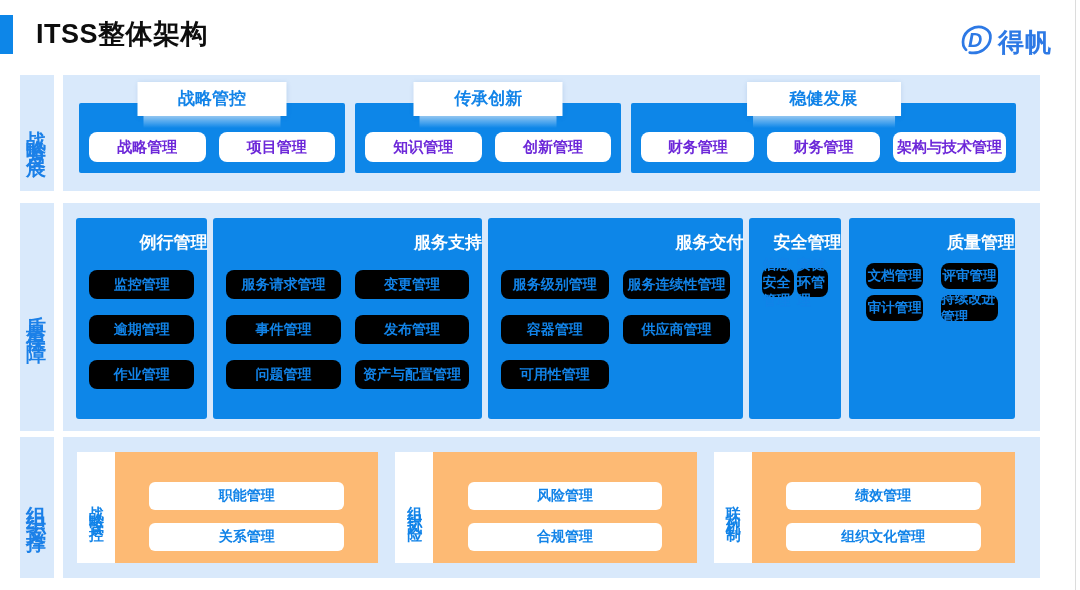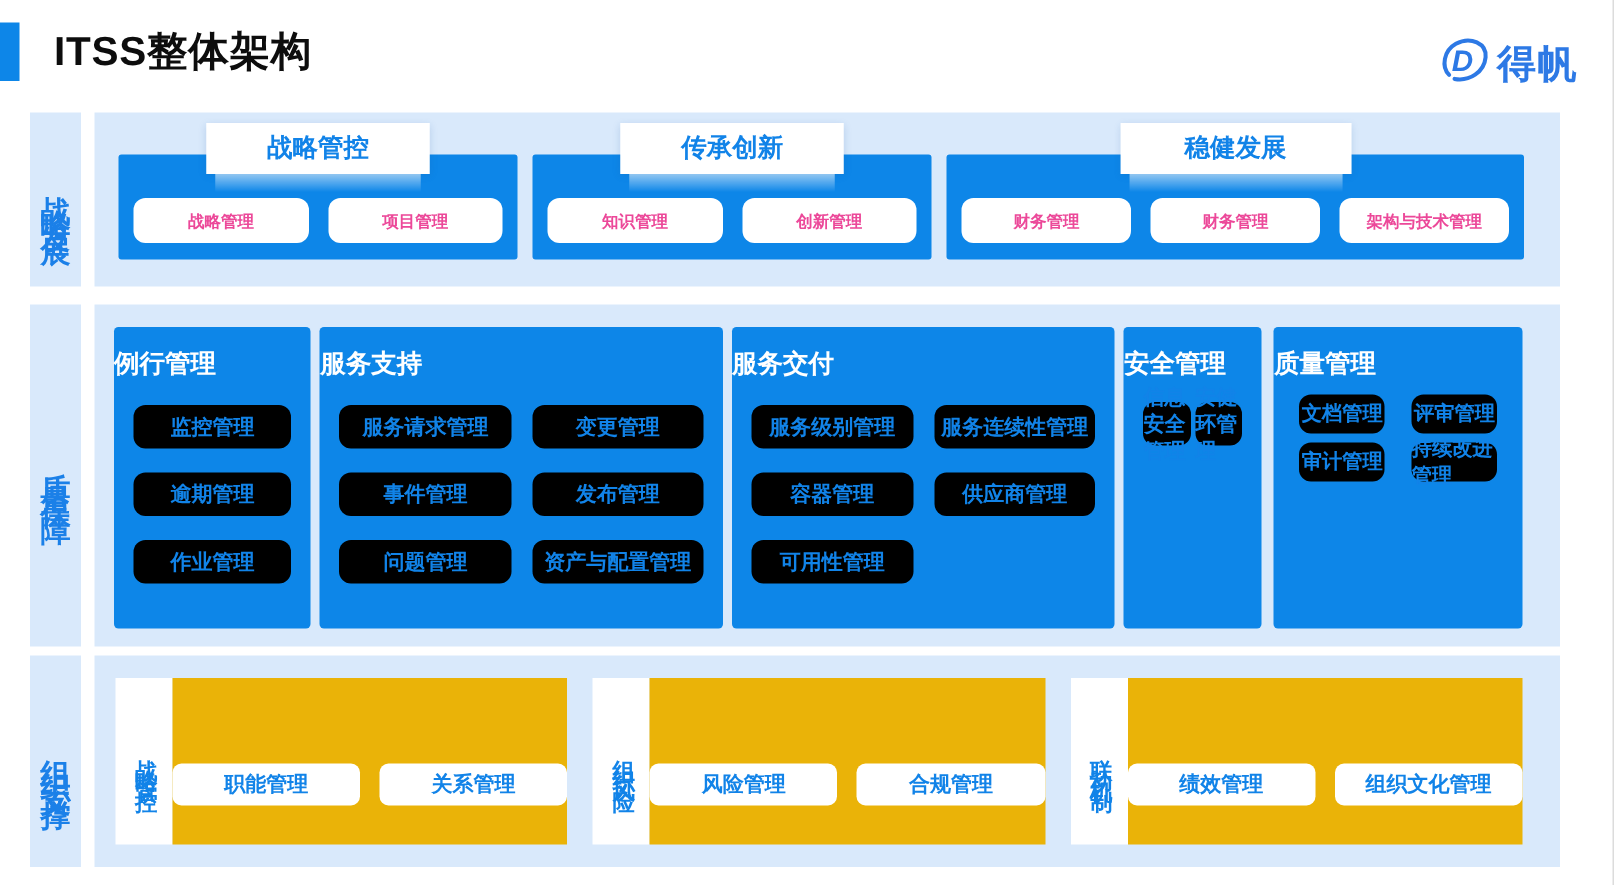--- a/index.html
+++ b/index.html
@@ -36,49 +36,49 @@
     width:56%; height:34px; line-height:34px; background:#fff; text-align:center;
     font-size:17px; font-weight:bold; color:#1183e8; z-index:2;
     box-shadow:0 1px 5px rgba(30,90,160,.18);
   }
   .g-c .g-label { width:40%; }
   .g-label::after {
     content:""; position:absolute; top:100%; left:6px; right:6px; height:12px;
     background:linear-gradient(180deg, rgba(255,255,255,.55), rgba(255,255,255,0));
   }
   .btn {
-    background:#fff; border-radius:8px; color:#ec4899; font-weight:bold; font-size:11px;
+    background:#fff; border-radius:8px; color:#6d28d9; font-weight:bold; font-size:15px;
     display:flex; align-items:center; justify-content:center; flex:1;
   }
 
   
   #sec2 .section-content { padding:15px 25px 12px 13px; gap:6px; }
   .p { background:#0d86e8; border-radius:3px; display:flex; flex-direction:column; }
   .p-1 { flex:0 0 14%; } .p-2 { flex:0 0 28.6%; } .p-3 { flex:0 0 27.2%; }
   .p-stack { flex:1; display:flex; flex-direction:row; gap:8px; }
-  .p-title { margin-top:13px; text-align:left; color:#fff; font-size:17px; font-weight:bold; }
+  .p-title { margin-top:13px; text-align:right; color:#fff; font-size:17px; font-weight:bold; }
   .p-body { display:flex; gap:14px; padding:16px 13px 0; flex:1; }
   .p-col { flex:1; display:flex; flex-direction:column; gap:16px; }
   .p-btn {
     height:29px; background:#000000; border-radius:8px; color:#1183e8; font-size:14px; font-weight:bold;
     display:flex; align-items:center; justify-content:center;
   }
   .p-sec { flex:0 0 92px; }
   .pa-row { display:flex; gap:3px; padding:14px 13px 0; }
   .pa-row .p-btn { flex:1; }
   .p-qual { flex:1; }
   .pb-grid { display:grid; grid-template-columns:1fr 1fr; gap:6px 18px; padding:9px 17px 12px; }
   .pb-grid .p-btn { height:26px; font-size:13.5px; }
 
   
   #sec3 .section-content { padding:15px 25px 15px 14px; gap:17px; }
   .og { flex:1; display:flex; }
   .og-strip { flex:0 0 38px; background:#fff; display:flex; align-items:center; justify-content:center; }
   .og-strip .vtext { font-size:15px; letter-spacing:7px; color:#1183e8; }
-  .og-panel { flex:1; background:#eab308; display:flex; flex-direction:row; align-items:center; padding-top:30px; gap:13px; }
+  .og-panel { flex:1; background:#fdba74; display:flex; flex-direction:column; align-items:center; padding-top:30px; gap:13px; }
   .og-btn {
     width:74%; height:28px; background:#fff; border-radius:6px; color:#1183e8; font-size:14px; font-weight:bold;
     display:flex; align-items:center; justify-content:center;
   }
 </style>
 </head>
 <body>
 
 <div class="header-mark"></div>
 <div class="page-title">ITSS整体架构</div>

